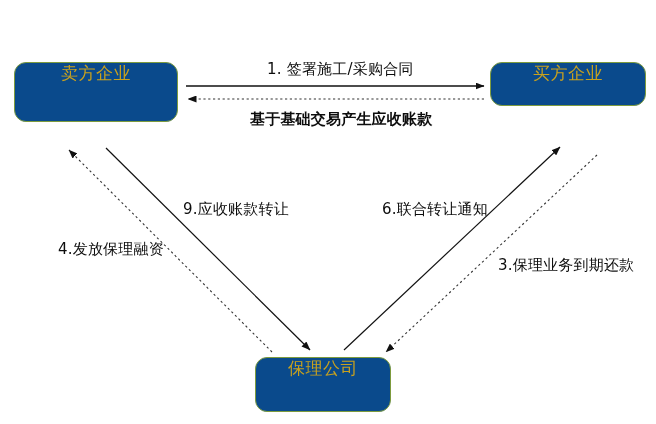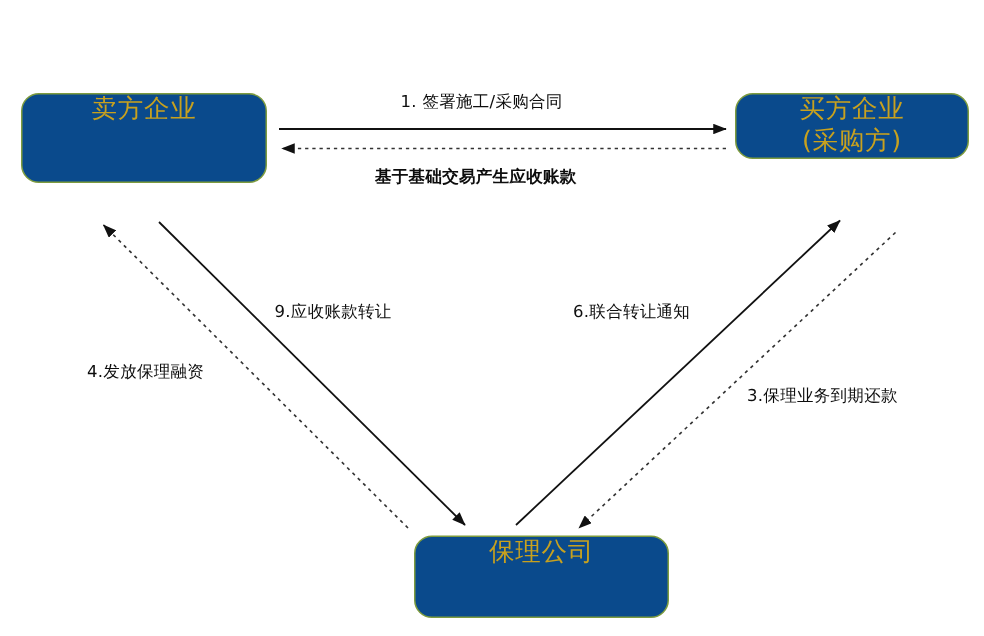--- a/index.html
+++ b/index.html
@@ -37,25 +37,25 @@
     justify-content: space-between;
     line-height: 1.22;
     font-size: 17px;
     letter-spacing: 0.5px;
     text-align: center;
     z-index: 3;
   }
   .node-line { display: block; white-space: nowrap; }
   #node-seller  { left: 14px;  top: 62px;  width: 164px; height: 60px; }
   #node-buyer   { left: 490px; top: 62px;  width: 156px; height: 44px; }
-  #node-factor  { left: 255px; top: 357px; width: 170px; height: 55px; margin-left: 21px; }
+  #node-factor  { left: 255px; top: 357px; width: 136px; height: 55px; }
 
   .edge-label {
     position: absolute;
-    font-size: 11px;
+    font-size: 15px;
     color: #0d0d0d;
     white-space: nowrap;
     z-index: 2;
     letter-spacing: 0.2px;
   }
   #label-1 { left: 267px; top: 60px; }
   #label-2 { left: 250px; top: 110px; font-weight: bold; }
   #label-3 { left: 183px; top: 200px; }
   #label-4 { left: 382px; top: 200px; }
   #label-5 { left: 58px;  top: 240px; }
@@ -85,21 +85,20 @@
 
     <line x1="597" y1="155" x2="386" y2="352" stroke="#333333" stroke-width="1.1" stroke-dasharray="2.2 2.8" marker-end="url(#arrowhead)"></line>
   </svg>
 
   <div class="node" id="node-seller">
     <span class="node-line">卖方企业</span>
   </div>
 
   <div class="node" id="node-buyer">
     <span class="node-line">买方企业</span>
-    <span class="node-line">(采购方)</span>
   </div>
 
   <div class="node" id="node-factor">
     <span class="node-line">保理公司</span>
   </div>
 
   <div class="edge-label" id="label-1">1. 签署施工/采购合同</div>
   <div class="edge-label" id="label-2">基于基础交易产生应收账款</div>
   <div class="edge-label" id="label-3">9.应收账款转让</div>
   <div class="edge-label" id="label-4">6.联合转让通知</div>

